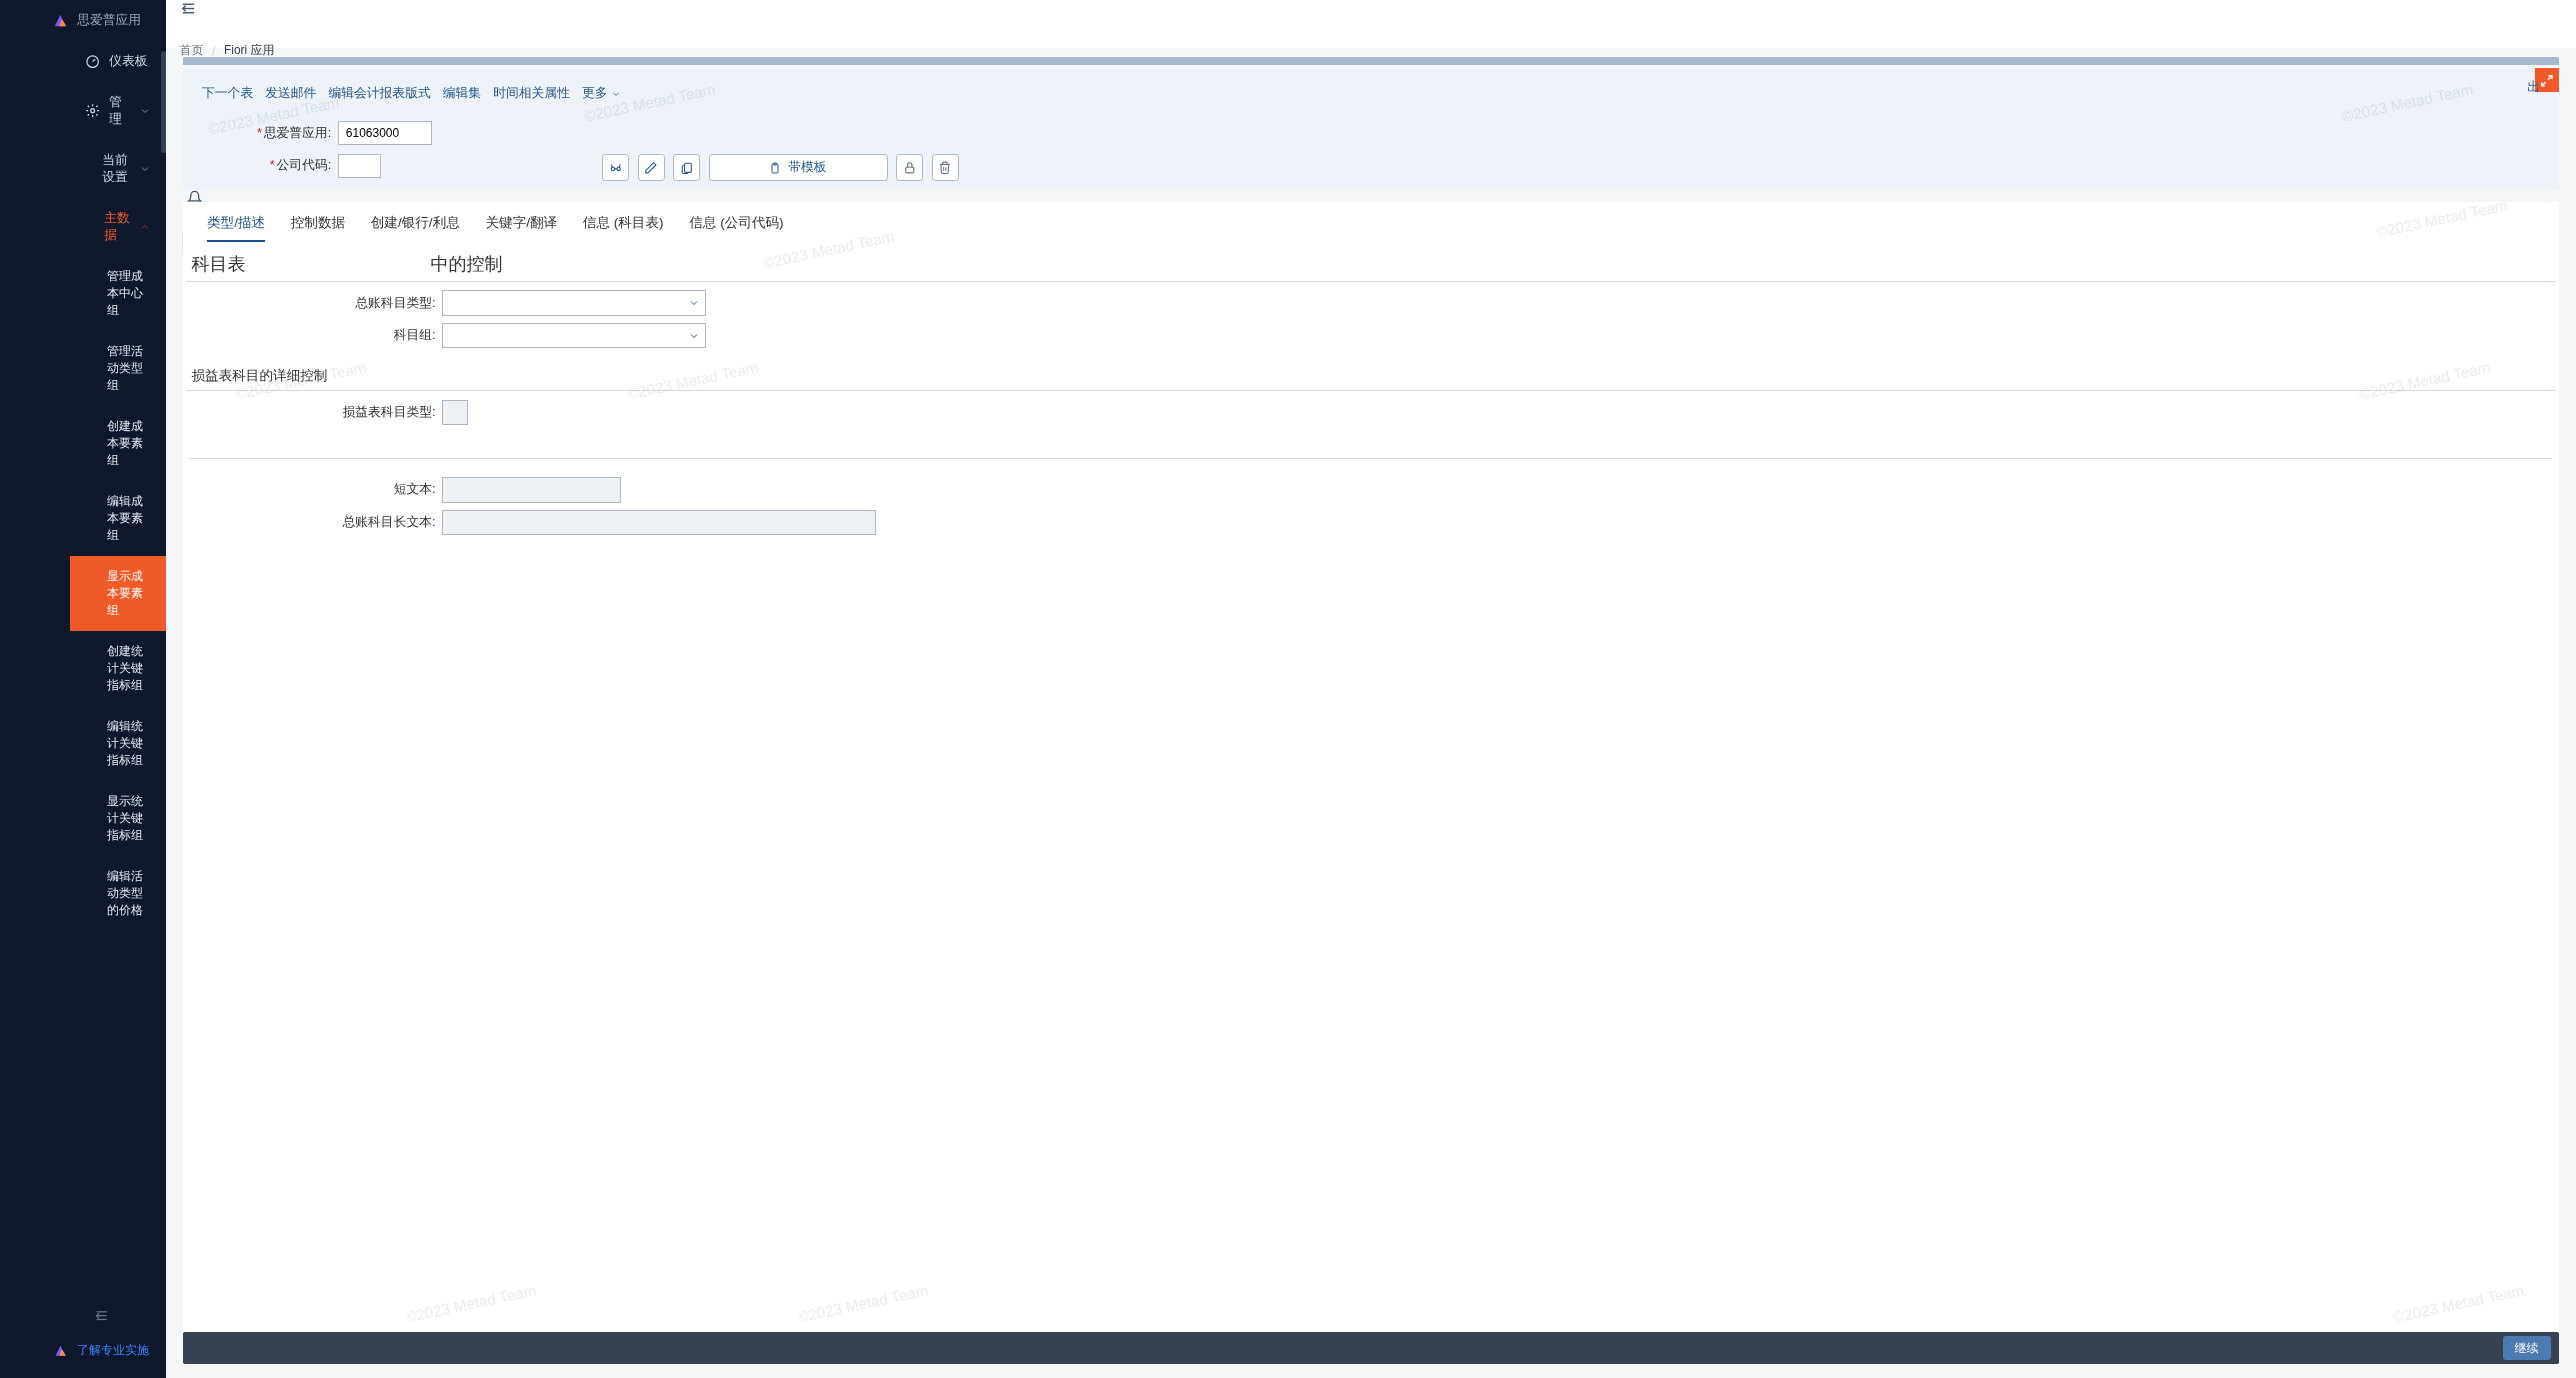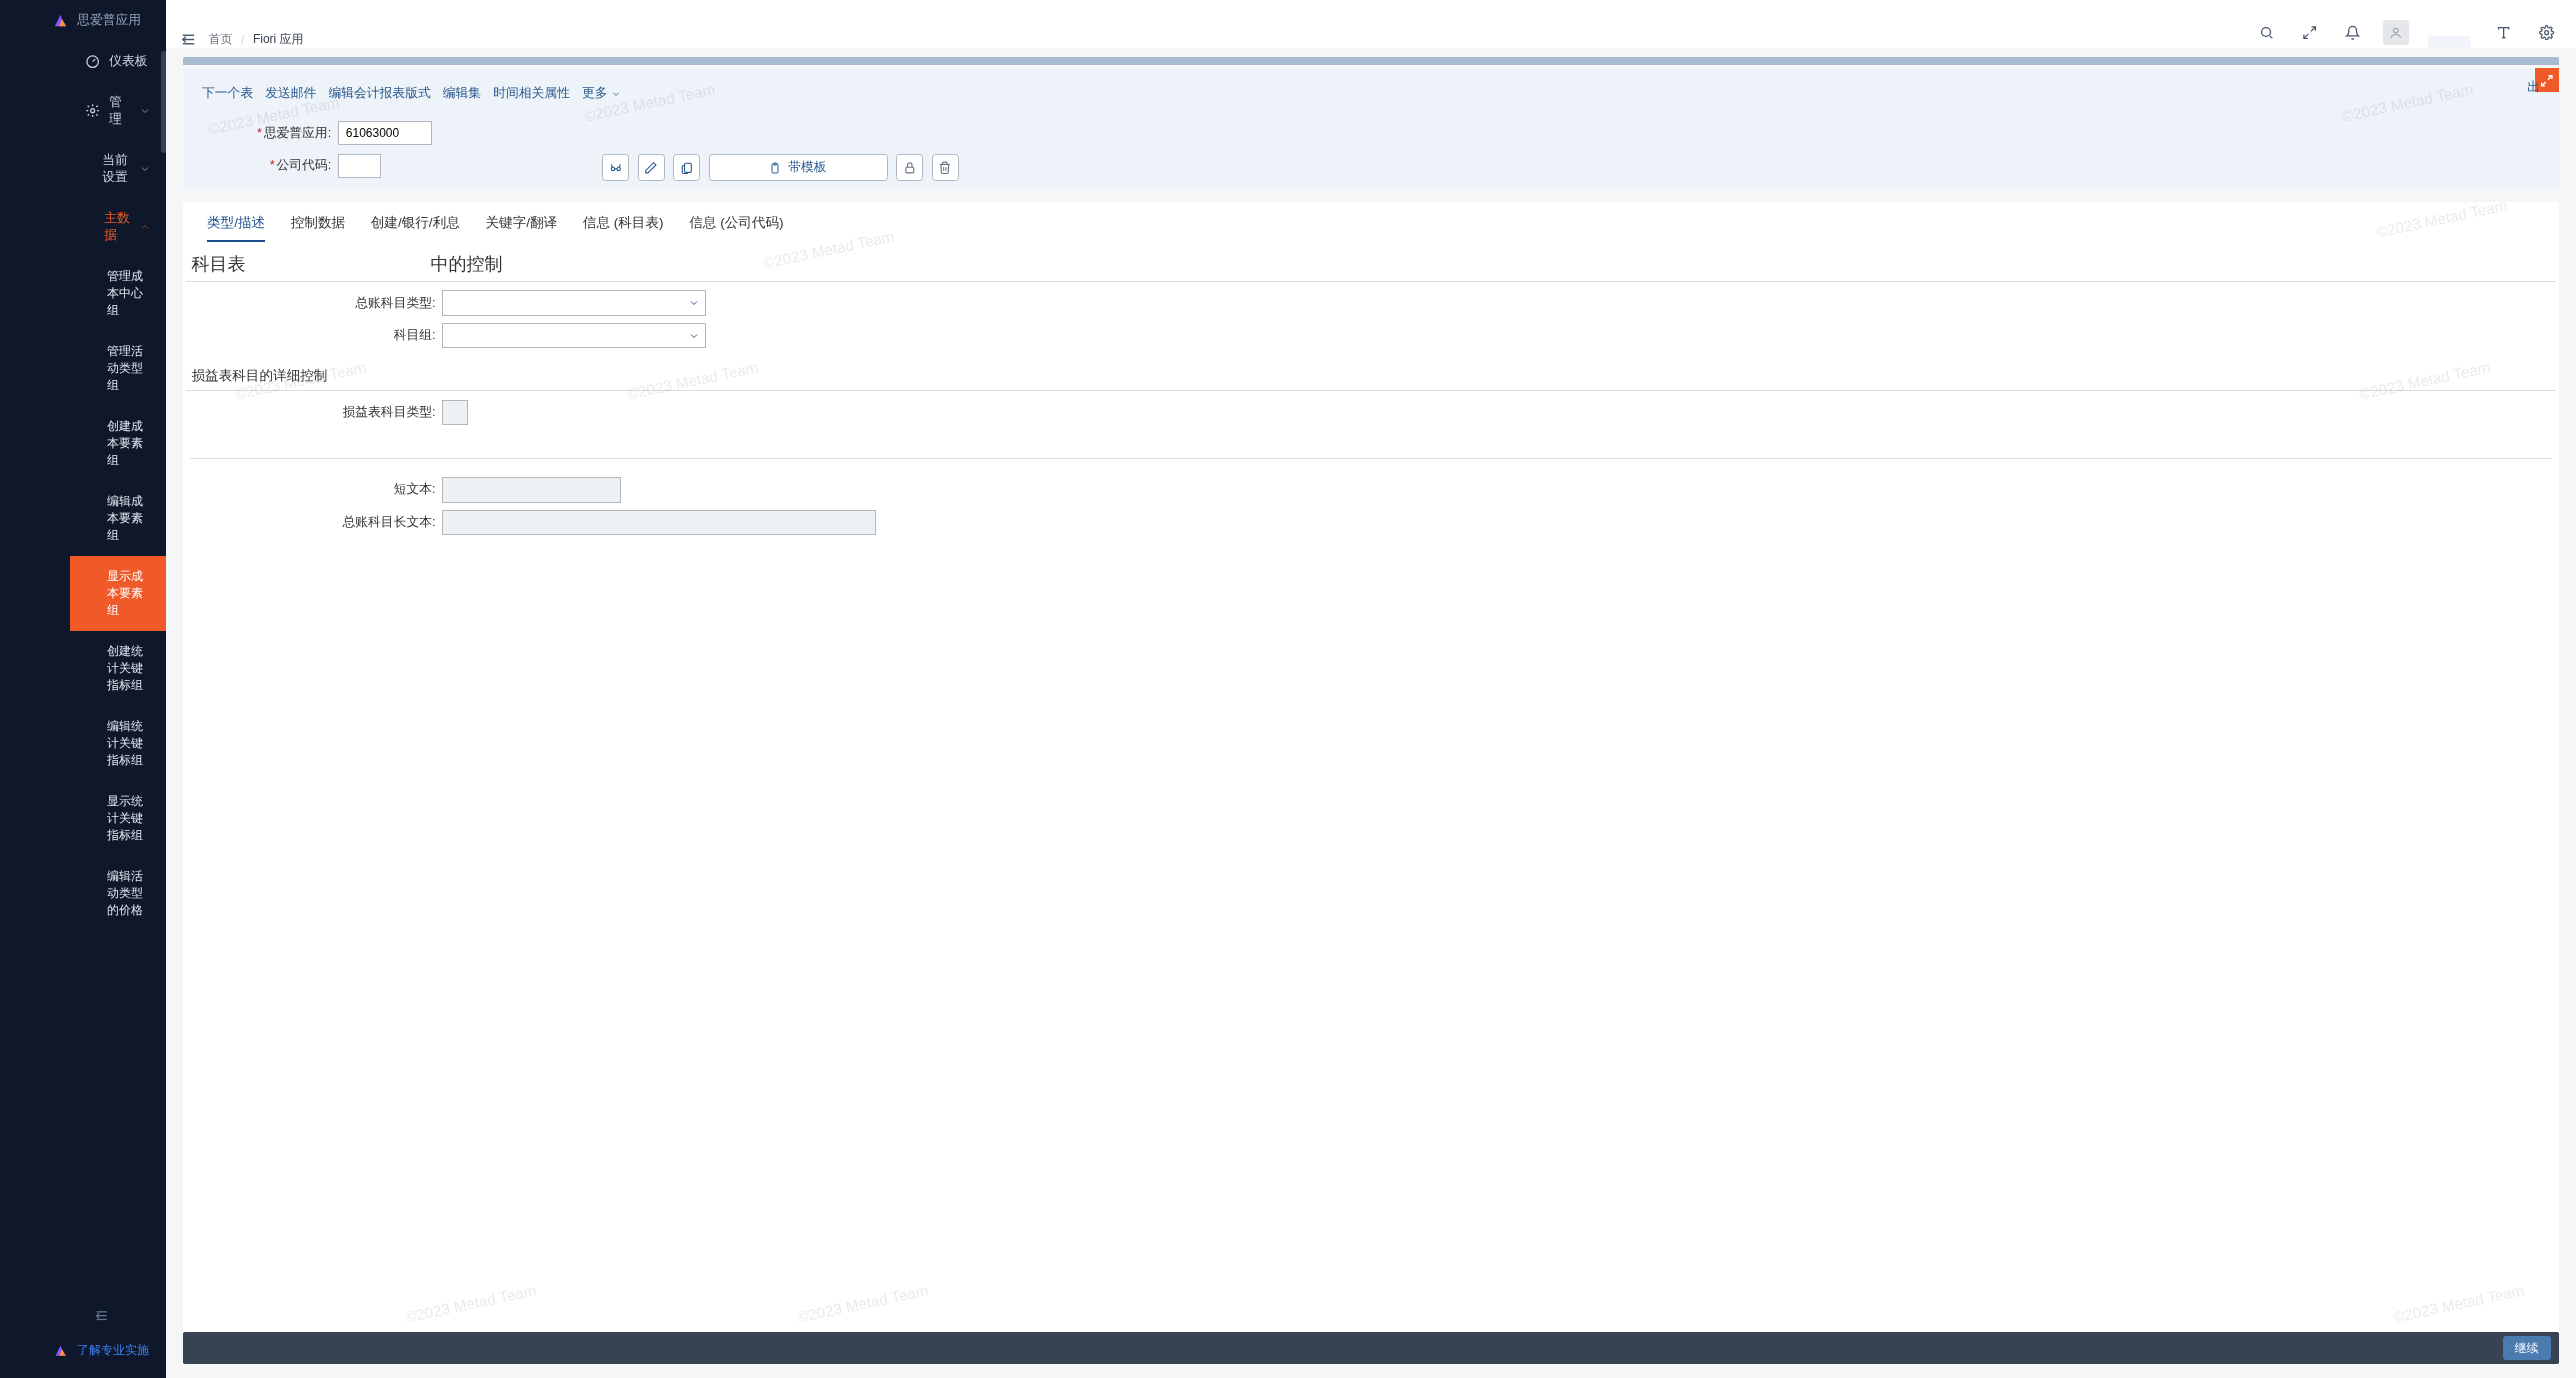--- a/index.html
+++ b/index.html
@@ -19,21 +19,21 @@
 .sidebar-bottom { padding: 8.5px 0; }
 .sidebar-collapse-btn { display: flex; justify-content: center; padding: 8.5px 0; color: #64748b; cursor: pointer; }
 .sidebar-link { display: flex; align-items: center; gap: 8.5px; padding: 10.2px 15.3px; color: #3b82f6; cursor: pointer; }
 .sidebar-link .logo { width: 15.3px; height: 15.3px; }
 .scroll-indicator { position: absolute; right: 0; top: 51px; width: 5.1px; height: 102px; background: #334155; border-radius: 2.6px; }
 
 
 .main { flex: 1; display: flex; flex-direction: column; height: 100vh; overflow: hidden; }
 
 
-.topbar { height: 48px; background: #fff; display: flex; align-items: flex-end; padding: 0 13.6px; gap: 12px; }
+.topbar { height: 48px; background: #fff; display: flex; align-items: flex-start; padding: 0 13.6px; gap: 25px; flex-direction: column; }
 .topbar .menu-toggle { cursor: pointer; color: #475569; }
 .breadcrumb { display: flex; align-items: center; gap: 8.5px; color: #6b7280; }
 .breadcrumb a { color: #6b7280; cursor: pointer; }
 .breadcrumb .sep { color: #cbd5e1; }
 .breadcrumb .current { color: #374151; }
 .topbar .spacer { flex: 1; }
 .topbar .icon-btn { width: 31px; height: 31px; display: flex; align-items: center; justify-content: center; color: #475569; cursor: pointer; border-radius: 3.4px; }
 .avatar { width: 25.6px; height: 25.6px; border-radius: 3.4px; background: #e5e7eb; display: flex; align-items: center; justify-content: center; color: #94a3b8; }
 .avatar-name-placeholder { width: 43px; height: 12px; background: #f1f5f9; border-radius: 1.7px; margin: 0 5.1px; }
 

